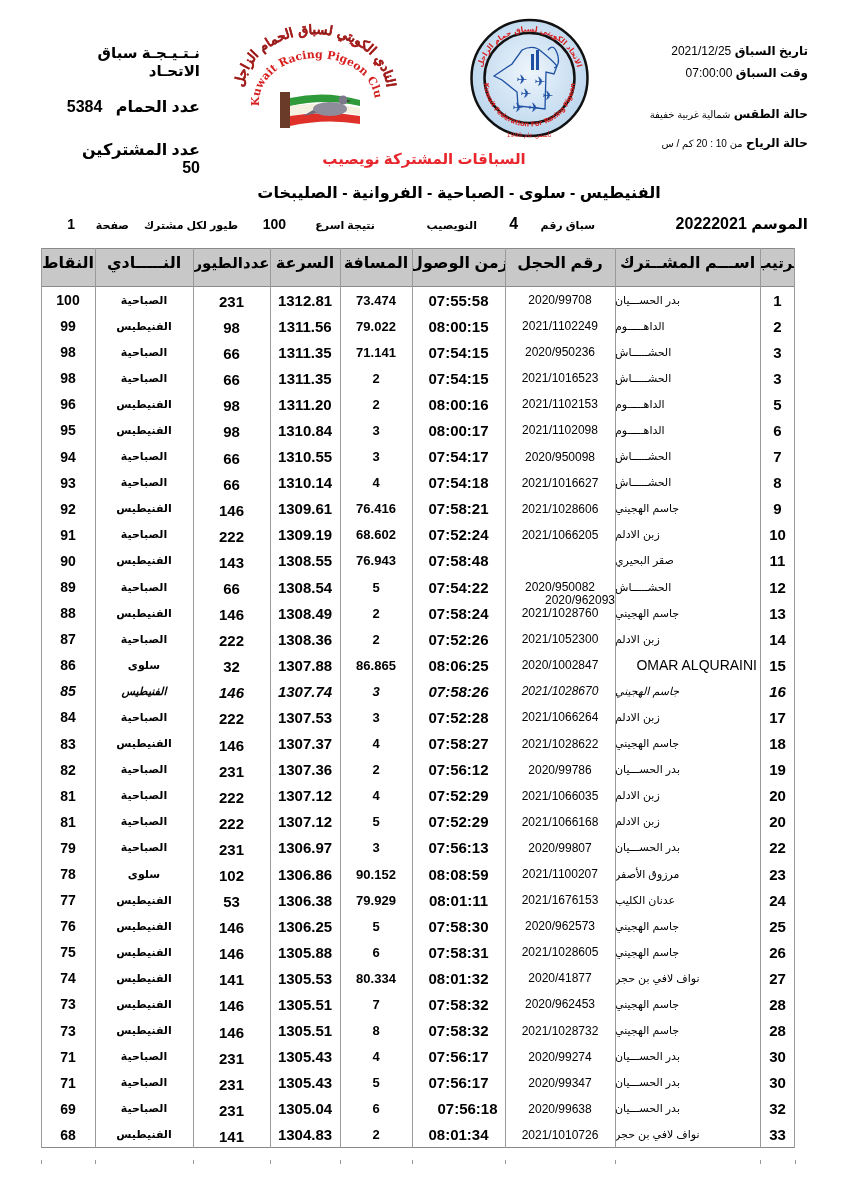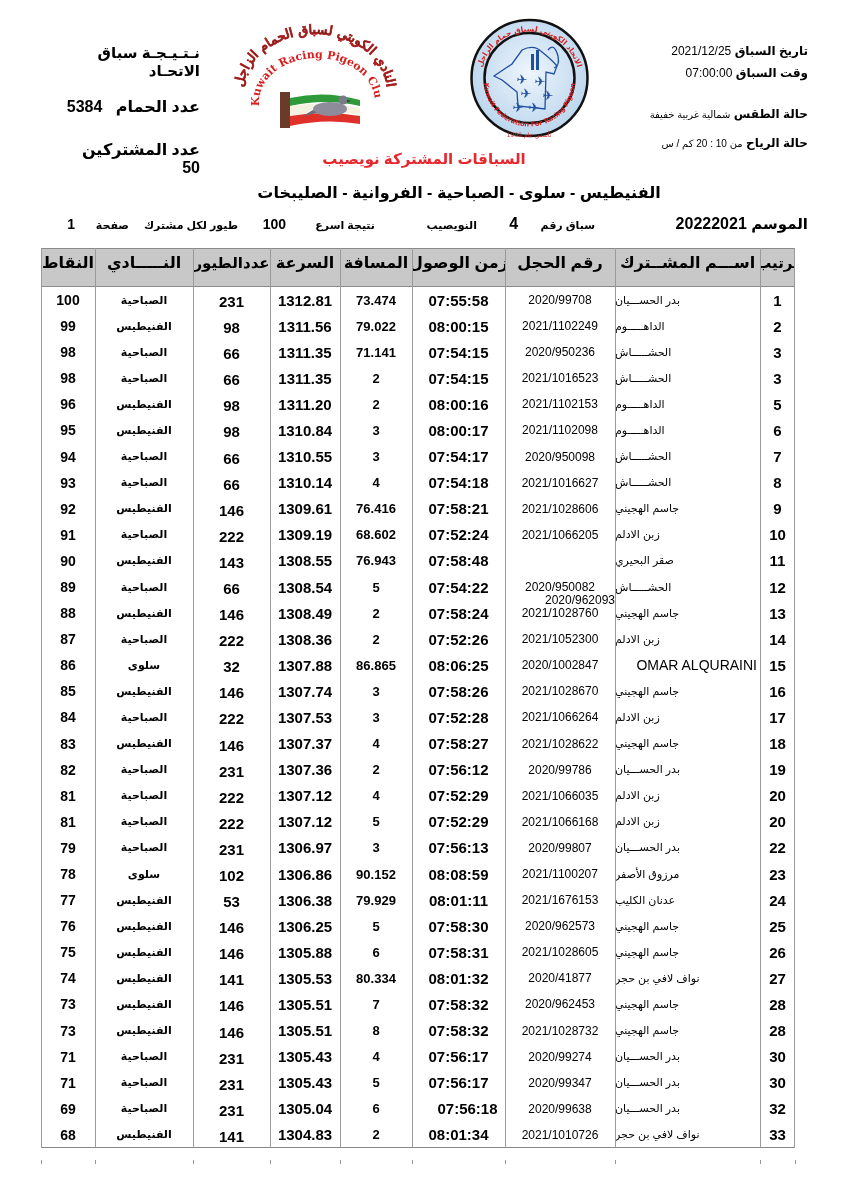--- a/index.html
+++ b/index.html
@@ -352,21 +352,21 @@
         <div class="cell points" style="left: 0px; width: 54px;">86</div>
         <div class="cell club" style="left: 54px; width: 98px;">سلوى</div>
         <div class="cell birds" style="left: 152px; width: 77px;">32</div>
         <div class="cell speed" style="left: 229px; width: 70px;">1307.88</div>
         <div class="cell dist" style="left: 299px; width: 72px;">86.865</div>
         <div class="cell time" style="left: 371px; width: 93px;">08:06:25</div>
         <div class="cell ring" style="left: 464px; width: 110px;">2020/1002847</div>
         <div class="cell name latin" style="left: 574px; width: 145px;">OMAR ALQURAINI</div>
         <div class="cell rank" style="left: 719px; width: 35px;">15</div>
       </div>
-      <div class="row" style="top: 391.364px; height: 26.0909px;">
+      <div class="row" style="top: 391.364px; height: 26.0909px; font-style: italic;">
         <div class="cell points" style="left: 0px; width: 54px;">85</div>
         <div class="cell club" style="left: 54px; width: 98px;">الفنيطيس</div>
         <div class="cell birds" style="left: 152px; width: 77px;">146</div>
         <div class="cell speed" style="left: 229px; width: 70px;">1307.74</div>
         <div class="cell dist" style="left: 299px; width: 72px;">3</div>
         <div class="cell time" style="left: 371px; width: 93px;">07:58:26</div>
         <div class="cell ring" style="left: 464px; width: 110px;">2021/1028670</div>
         <div class="cell name" style="left: 574px; width: 145px;">جاسم الهجيني</div>
         <div class="cell rank" style="left: 719px; width: 35px;">16</div>
       </div>

